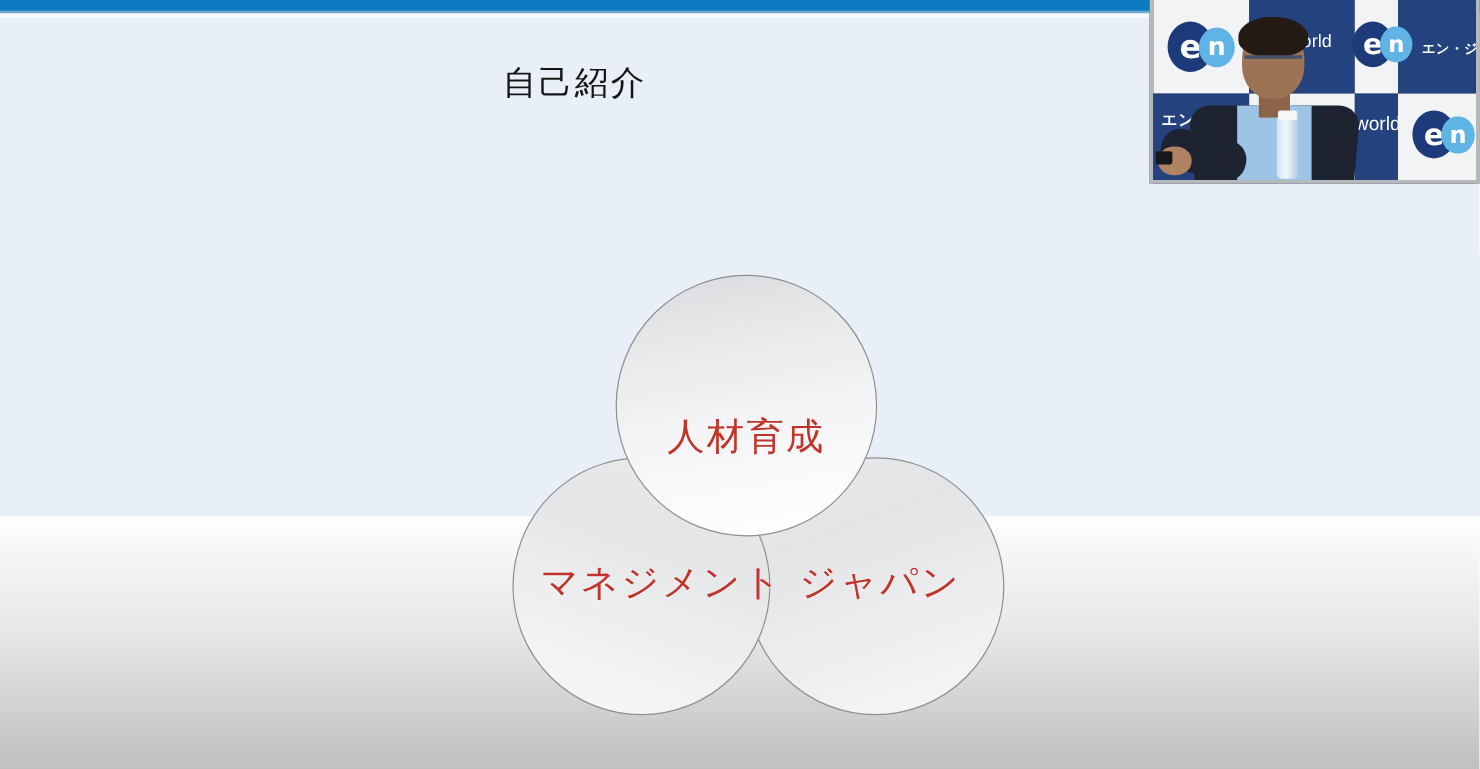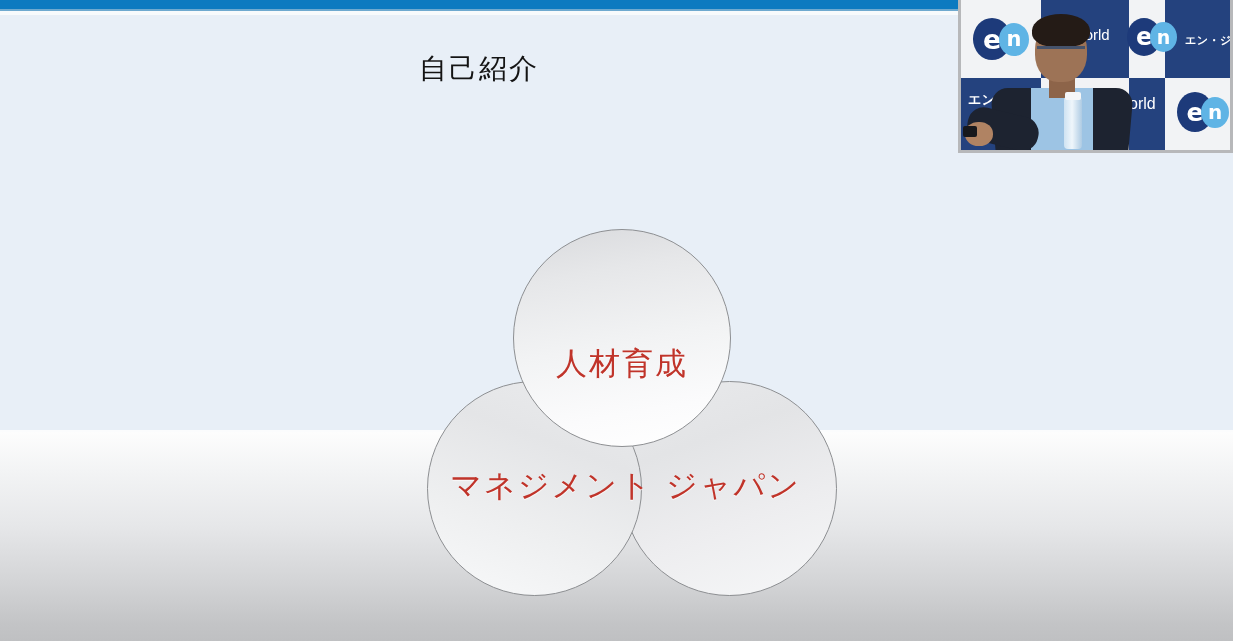--- a/index.html
+++ b/index.html
@@ -278,21 +278,21 @@
 
       <div class="logo-en" style="left:166px; top:18px; width:50px; height:38px;">
         <span class="en-e" style="width:38px;height:38px;font-size:24px;line-height:1;">e</span>
         <span class="en-n" style="width:30px;height:30px;font-size:19px;line-height:1;">n</span>
       </div>
 
       <span class="txt-enjapan" style="left:224px; top:33px; font-size:11px;">エン・ジャパン</span>
 
       <span class="txt-enjapan" style="left:7px; top:91px; font-size:13px;">エン・ジャパン</span>
 
-      <span class="txt-world" style="left:168px; top:95px; font-size:16px;">orld</span>
+      <span class="txt-world" style="left:168px; top:95px; font-size:16px;">world</span>
 
       <div class="logo-en" style="left:216px; top:92px; width:52px; height:40px;">
         <span class="en-e" style="width:40px;height:40px;font-size:25px;line-height:1;">e</span>
         <span class="en-n" style="width:31px;height:31px;font-size:20px;line-height:1;">n</span>
       </div>
 
       <div id="presenter">
         <div class="p-jacket-l"></div>
         <div class="p-jacket-r"></div>
         <div class="p-shirt"></div>

